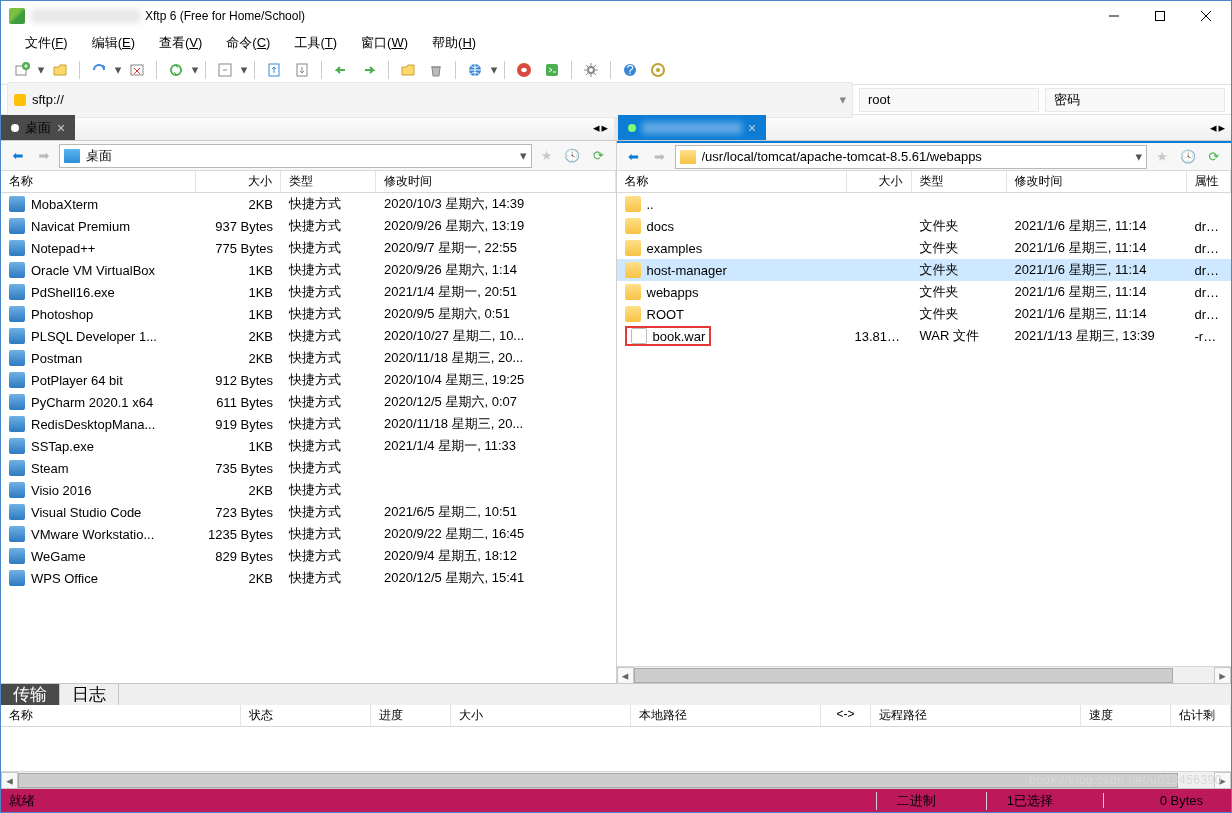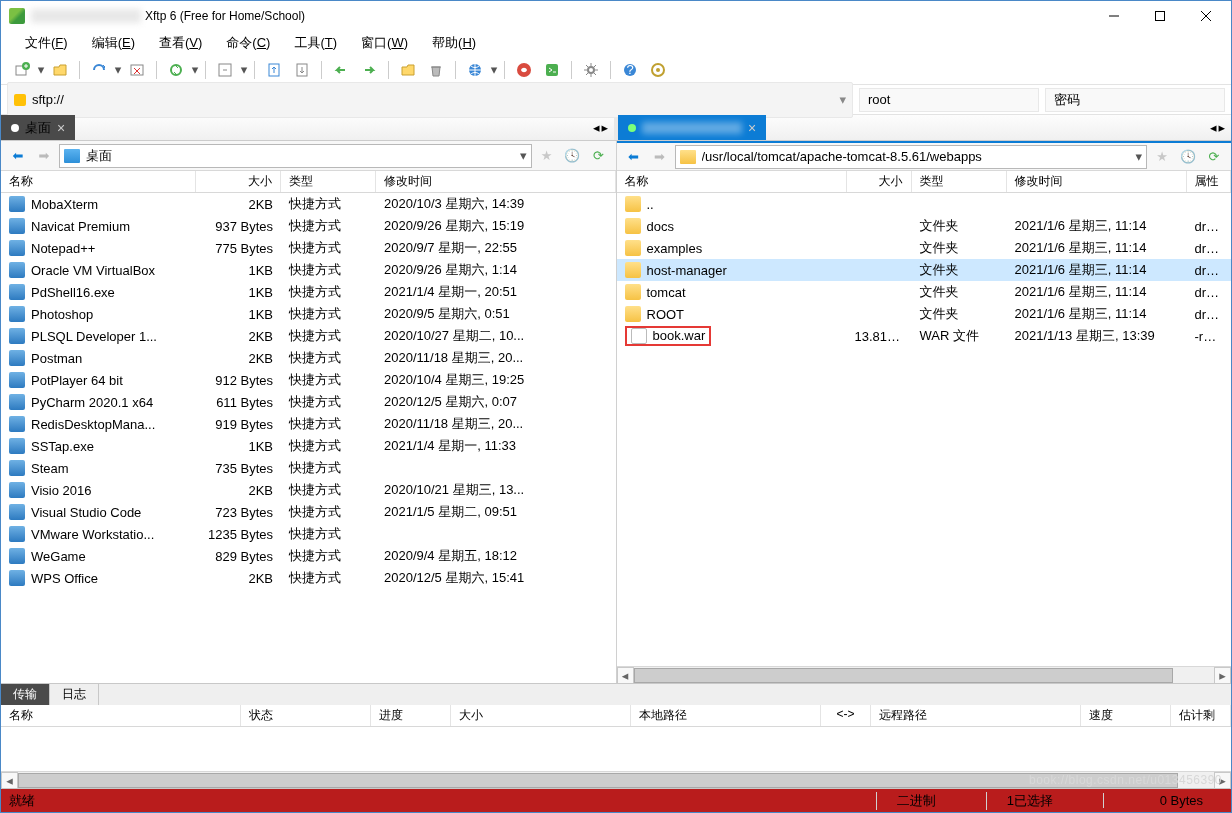--- a/index.html
+++ b/index.html
@@ -50,32 +50,32 @@
 .list-body { flex:1; overflow:auto; background:#fff;}
 .row { height:22px; display:flex; align-items:center; white-space:nowrap;}
 .row.selected{ background:#cde8ff !important;}
 .row .cell { padding:0 8px; overflow:hidden; text-overflow:ellipsis;}
 .row .cell.name{ display:flex; align-items:center; gap:6px;}
 .row .cell.size{ text-align:right;}
 .file-ico { width:16px; height:16px; flex:0 0 16px; border-radius:2px; display:inline-flex; align-items:center; justify-content:center; font-size:9px; color:#fff;}
 .fi-folder{ background:linear-gradient(#ffe08a,#f6c244);}
 .fi-file{ background:#fff; border:1px solid #bbb;}
 .fi-app{ background:linear-gradient(#6fb1e4,#2d7ac0);}
-.highlight-box{ border:2px solid #e53935; padding:0 4px; display:inline-flex; align-items:flex-start; gap:6px; height:20px;}
+.highlight-box{ border:2px solid #e53935; padding:0 4px; display:inline-flex; align-items:center; gap:6px; height:20px;}
 .hscroll{ height:17px; background:#f0f0f0; border-top:1px solid #d8d8d8; display:flex; align-items:center;}
 .hscroll .arrow{width:17px;height:17px;display:flex;align-items:center;justify-content:center;color:#666;border:1px solid #c8c8c8;background:#f8f8f8;}
 .hscroll .track{flex:1;height:17px;position:relative;}
 .hscroll .thumb{position:absolute;top:1px;height:15px;background:#cdcdcd;border:1px solid #a8a8a8;}
 .bottom-tabs{ height:22px; background:#efefef; border-top:1px solid #c8c8c8; display:flex; align-items:stretch;}
-.bottom-tabs .btab{ padding:2px 12px; font-size:12px; border-right:1px solid #c8c8c8; display:flex; align-items:center;}
+.bottom-tabs .btab{ padding:2px 12px; font-size:17px; border-right:1px solid #c8c8c8; display:flex; align-items:center;}
 .bottom-tabs .btab.active{ background:#4a4a4a; color:#fff;}
 .transfer-header{ height:22px; display:flex; background:#fff; border-bottom:1px solid #d8d8d8;}
 .transfer-header .tcol{ padding:2px 8px; border-right:1px solid #e4e4e4; font-size:12px;}
 .transfer-body{ height:44px; background:#fff; overflow:auto;}
-.statusbar{ height:24px; border-top:1px solid #c8c8c8; background:#b91c1c; display:flex; align-items:center; padding:0 8px; font-size:12px; gap:30px;}
+.statusbar{ height:24px; border-top:1px solid #c8c8c8; background:#be185d; display:flex; align-items:center; padding:0 8px; font-size:12px; gap:30px;}
 .statusbar .spacer{flex:1;}
 .statusbar .seg{ padding:0 20px; border-left:1px solid #d0d0d0;}
 .watermark{ position:absolute; right:10px; bottom:26px; color:#d8d8d8; font-size:12px; pointer-events:none; letter-spacing:.5px;}
 svg{display:block;}
 </style>
 </head>
 <body>
 
 <div class="titlebar">
   <div class="app-icon"></div>
@@ -303,21 +303,21 @@
           <div class="cell" style="width:95px">快捷方式</div>
           <div class="cell" style="flex:1">2020/10/3 星期六, 14:39</div>
         </div>
         <div class="row">
           <div class="cell name" style="width:195px">
             <span class="file-ico fi-app"></span>
             <span>Navicat Premium</span>
           </div>
           <div class="cell size" style="width:85px">937 Bytes</div>
           <div class="cell" style="width:95px">快捷方式</div>
-          <div class="cell" style="flex:1">2020/9/26 星期六, 15:19</div>
+          <div class="cell" style="flex:1">2020/9/26 星期六, 13:19</div>
         </div>
         <div class="row">
           <div class="cell name" style="width:195px">
             <span class="file-ico fi-app"></span>
             <span>Notepad++</span>
           </div>
           <div class="cell size" style="width:85px">775 Bytes</div>
           <div class="cell" style="width:95px">快捷方式</div>
           <div class="cell" style="flex:1">2020/9/7 星期一, 22:55</div>
         </div>
@@ -410,38 +410,38 @@
           <div class="cell size" style="width:85px">735 Bytes</div>
           <div class="cell" style="width:95px">快捷方式</div>
         </div>
         <div class="row">
           <div class="cell name" style="width:195px">
             <span class="file-ico fi-app"></span>
             <span>Visio 2016</span>
           </div>
           <div class="cell size" style="width:85px">2KB</div>
           <div class="cell" style="width:95px">快捷方式</div>
-          <div class="cell" style="flex:1">2020/10/21 星期三, 13...</div>
         </div>
         <div class="row">
           <div class="cell name" style="width:195px">
             <span class="file-ico fi-app"></span>
             <span>Visual Studio Code</span>
           </div>
           <div class="cell size" style="width:85px">723 Bytes</div>
           <div class="cell" style="width:95px">快捷方式</div>
-          <div class="cell" style="flex:1">2021/1/5 星期二, 09:51</div>
+          <div class="cell" style="flex:1">2021/6/5 星期二, 10:51</div>
         </div>
         <div class="row">
           <div class="cell name" style="width:195px">
             <span class="file-ico fi-app"></span>
             <span>VMware Workstatio...</span>
           </div>
           <div class="cell size" style="width:85px">1235 Bytes</div>
           <div class="cell" style="width:95px">快捷方式</div>
+          <div class="cell" style="flex:1">2020/9/22 星期二, 16:45</div>
         </div>
         <div class="row">
           <div class="cell name" style="width:195px">
             <span class="file-ico fi-app"></span>
             <span>WeGame</span>
           </div>
           <div class="cell size" style="width:85px">829 Bytes</div>
           <div class="cell" style="width:95px">快捷方式</div>
           <div class="cell" style="flex:1">2020/9/4 星期五, 18:12</div>
         </div>
@@ -514,21 +514,21 @@
             <span>host-manager</span>
           </div>
           <div class="cell size" style="width:65px"></div>
           <div class="cell" style="width:95px">文件夹</div>
           <div class="cell" style="width:180px">2021/1/6 星期三, 11:14</div>
           <div class="cell" style="flex:1">drwxr</div>
         </div>
         <div class="row">
           <div class="cell name" style="width:230px">
             <span class="file-ico fi-folder"></span>
-            <span>tomcat</span>
+            <span>webapps</span>
           </div>
           <div class="cell size" style="width:65px"></div>
           <div class="cell" style="width:95px">文件夹</div>
           <div class="cell" style="width:180px">2021/1/6 星期三, 11:14</div>
           <div class="cell" style="flex:1">drwxr</div>
         </div>
         <div class="row">
           <div class="cell name" style="width:230px">
             <span class="file-ico fi-folder"></span>
             <span>ROOT</span>

